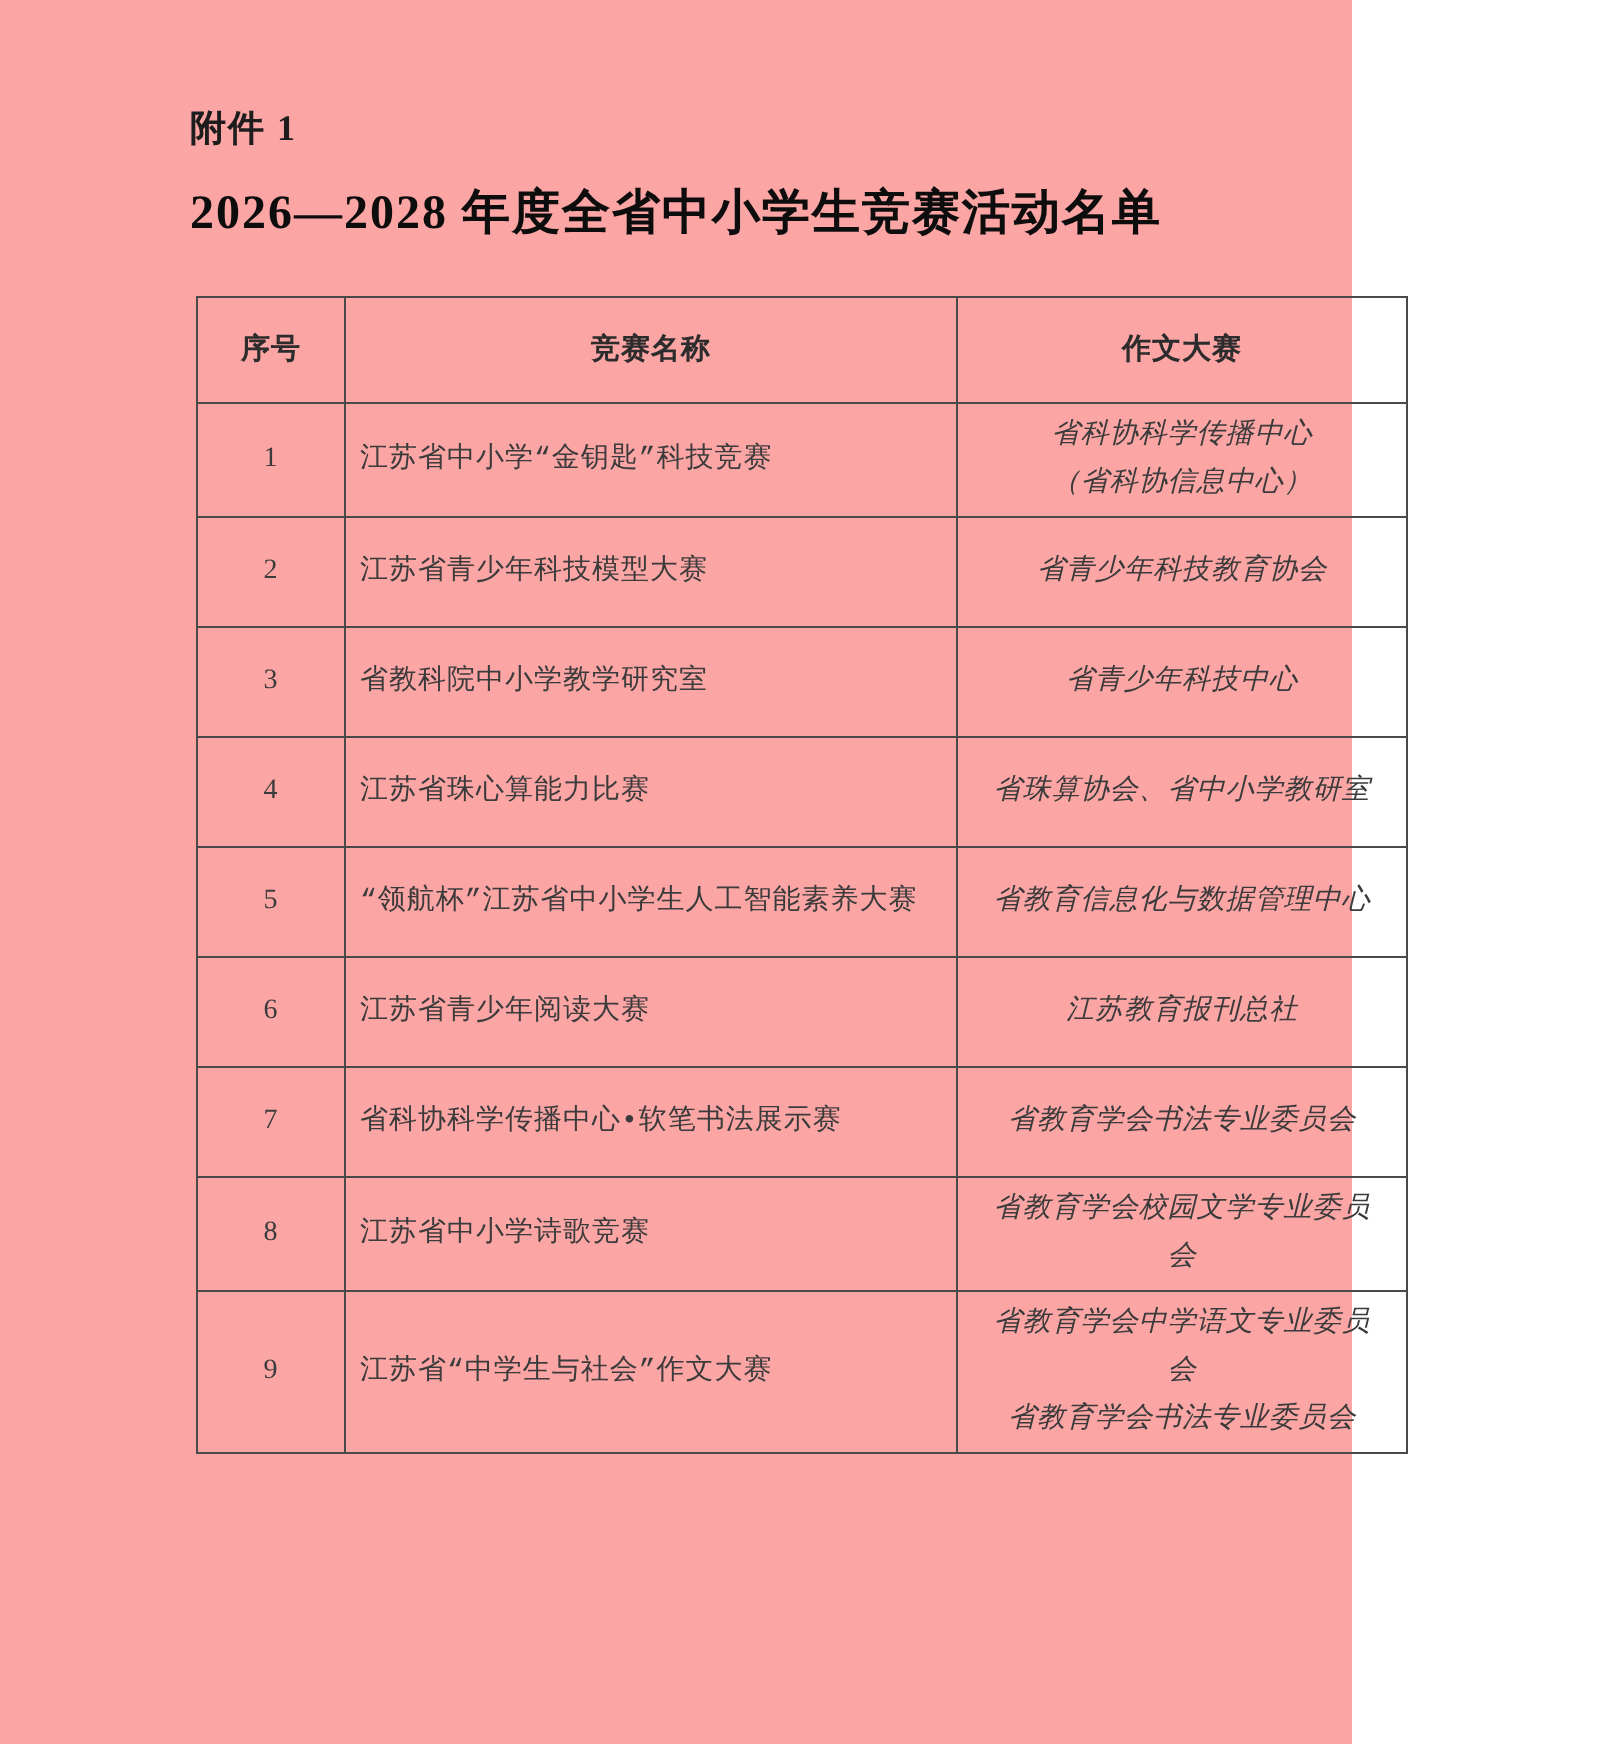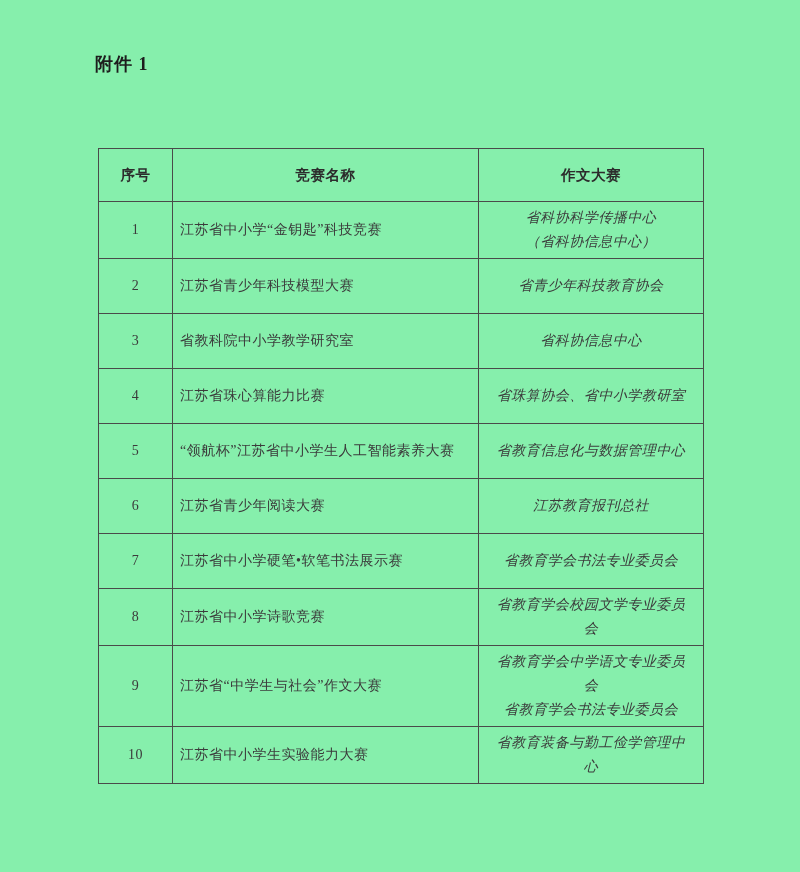--- a/index.html
+++ b/index.html
@@ -9,23 +9,23 @@
   }
   body {
     width: 800px;
     height: 872px;
     font-family: "Liberation Serif", "DejaVu Serif", serif;
     color: #3b3b3b;
     overflow: hidden;
   }
   .page {
     position: relative;
-    width: 800px;
+    width: 676px;
     height: 872px;
-    background: #86efac;
+    background: #fca5a5;
   }
   .attachment-label {
     position: absolute;
     left: 95px;
     top: 52px;
     font-size: 18px;
     font-weight: 600;
     color: #1d1d1d;
     letter-spacing: 1px;
   }
@@ -72,36 +72,38 @@
   col.col-no  { width: 74px; }
   col.col-name { width: 306px; }
   col.col-org { width: 225px; }
   td.cell-no {
     text-align: center;
     font-family: "Liberation Serif", "DejaVu Serif", serif;
   }
   td.cell-name {
     text-align: left;
     padding-left: 7px;
+    font-family: Liberation Mono, monospace;
   }
   td.cell-org {
     text-align: center;
   }
   td.cell-org div {
     line-height: 24px;
     font-style: italic;
   }
 </style>
 </head>
 <body>
 
 <div class="page">
 
   <div class="attachment-label">附件 1</div>
 
+  <h1 class="doc-title">2026—2028 年度全省中小学生竞赛活动名单</h1>
 
   <table class="comp-table">
     <colgroup>
       <col class="col-no">
       <col class="col-name">
       <col class="col-org">
     </colgroup>
     <thead>
       <tr>
         <th>序号</th>
@@ -122,21 +124,21 @@
           <td class="cell-no">2</td>
           <td class="cell-name">江苏省青少年科技模型大赛</td>
           <td class="cell-org">
             <div>省青少年科技教育协会</div>
           </td>
         </tr>
         <tr>
           <td class="cell-no">3</td>
           <td class="cell-name">省教科院中小学教学研究室</td>
           <td class="cell-org">
-            <div>省科协信息中心</div>
+            <div>省青少年科技中心</div>
           </td>
         </tr>
         <tr>
           <td class="cell-no">4</td>
           <td class="cell-name">江苏省珠心算能力比赛</td>
           <td class="cell-org">
             <div>省珠算协会、省中小学教研室</div>
           </td>
         </tr>
         <tr>
@@ -148,43 +150,36 @@
         </tr>
         <tr>
           <td class="cell-no">6</td>
           <td class="cell-name">江苏省青少年阅读大赛</td>
           <td class="cell-org">
             <div>江苏教育报刊总社</div>
           </td>
         </tr>
         <tr>
           <td class="cell-no">7</td>
-          <td class="cell-name">江苏省中小学硬笔•软笔书法展示赛</td>
+          <td class="cell-name">省科协科学传播中心•软笔书法展示赛</td>
           <td class="cell-org">
             <div>省教育学会书法专业委员会</div>
           </td>
         </tr>
         <tr>
           <td class="cell-no">8</td>
           <td class="cell-name">江苏省中小学诗歌竞赛</td>
           <td class="cell-org">
             <div>省教育学会校园文学专业委员会</div>
           </td>
         </tr>
         <tr>
           <td class="cell-no">9</td>
           <td class="cell-name">江苏省“中学生与社会”作文大赛</td>
           <td class="cell-org">
             <div>省教育学会中学语文专业委员会</div>
             <div>省教育学会书法专业委员会</div>
           </td>
         </tr>
-        <tr>
-          <td class="cell-no">10</td>
-          <td class="cell-name">江苏省中小学生实验能力大赛</td>
-          <td class="cell-org">
-            <div>省教育装备与勤工俭学管理中心</div>
-          </td>
-        </tr>
       </tbody>
   </table>
 
 </div>
 
 </body></html>

